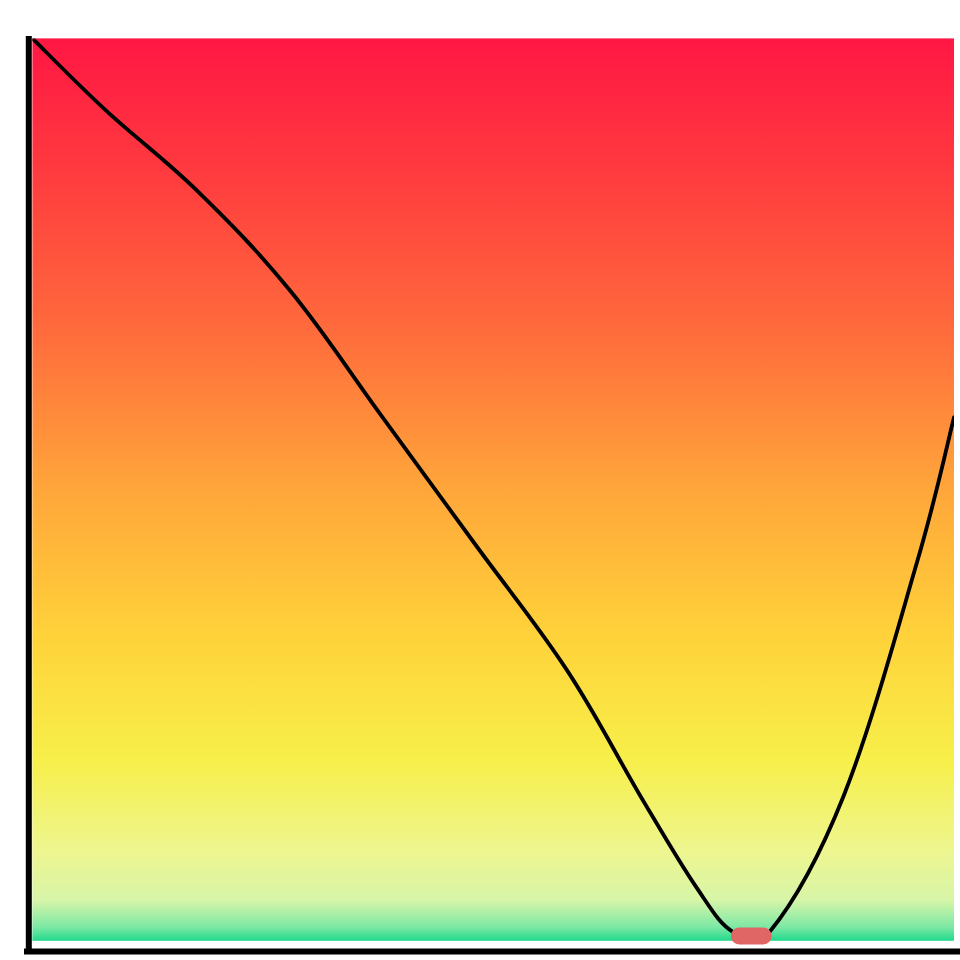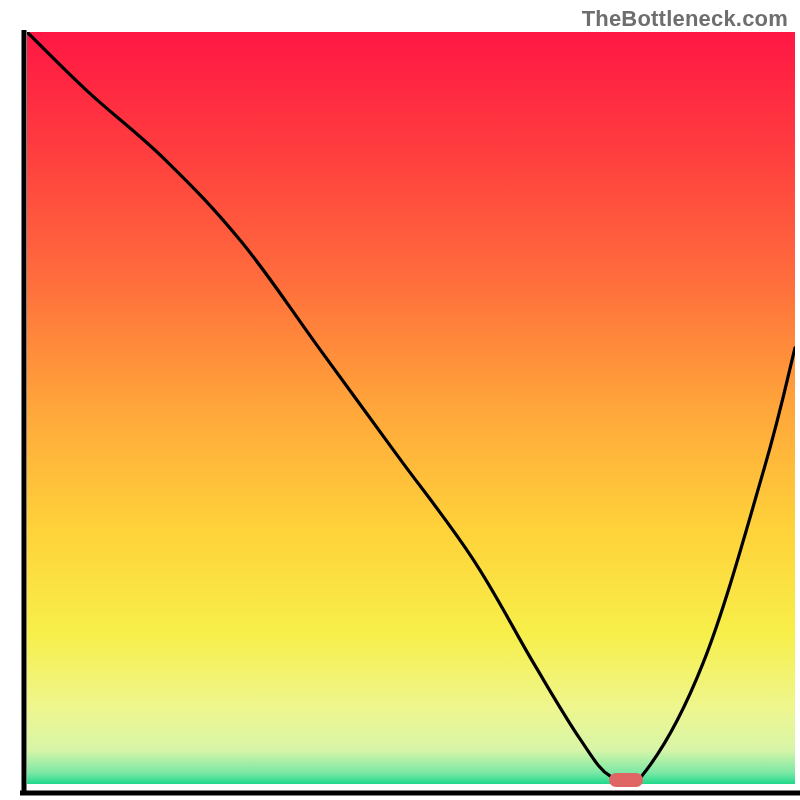--- a/index.html
+++ b/index.html
@@ -18,21 +18,20 @@
     font-weight: 600;
     color: #6e6e6e;
     letter-spacing: 0.2px;
   }
   svg { display: block; }
 </style>
 </head>
 <body>
 
 <div class="chart-container">
-  <div class="attribution">TheBottleneck.com</div>
 
   <svg id="chart-svg" width="800" height="800" viewBox="0 0 800 800">
     <defs>
       <linearGradient id="bg-grad" x1="0" y1="0" x2="0" y2="1">
           <stop offset="0.00%" stop-color="#ff1744"></stop>
           <stop offset="15.00%" stop-color="#ff3b3f"></stop>
           <stop offset="32.00%" stop-color="#ff6a3c"></stop>
           <stop offset="50.00%" stop-color="#ffa63a"></stop>
           <stop offset="66.00%" stop-color="#ffd23a"></stop>
           <stop offset="80.00%" stop-color="#f7ef4a"></stop>

